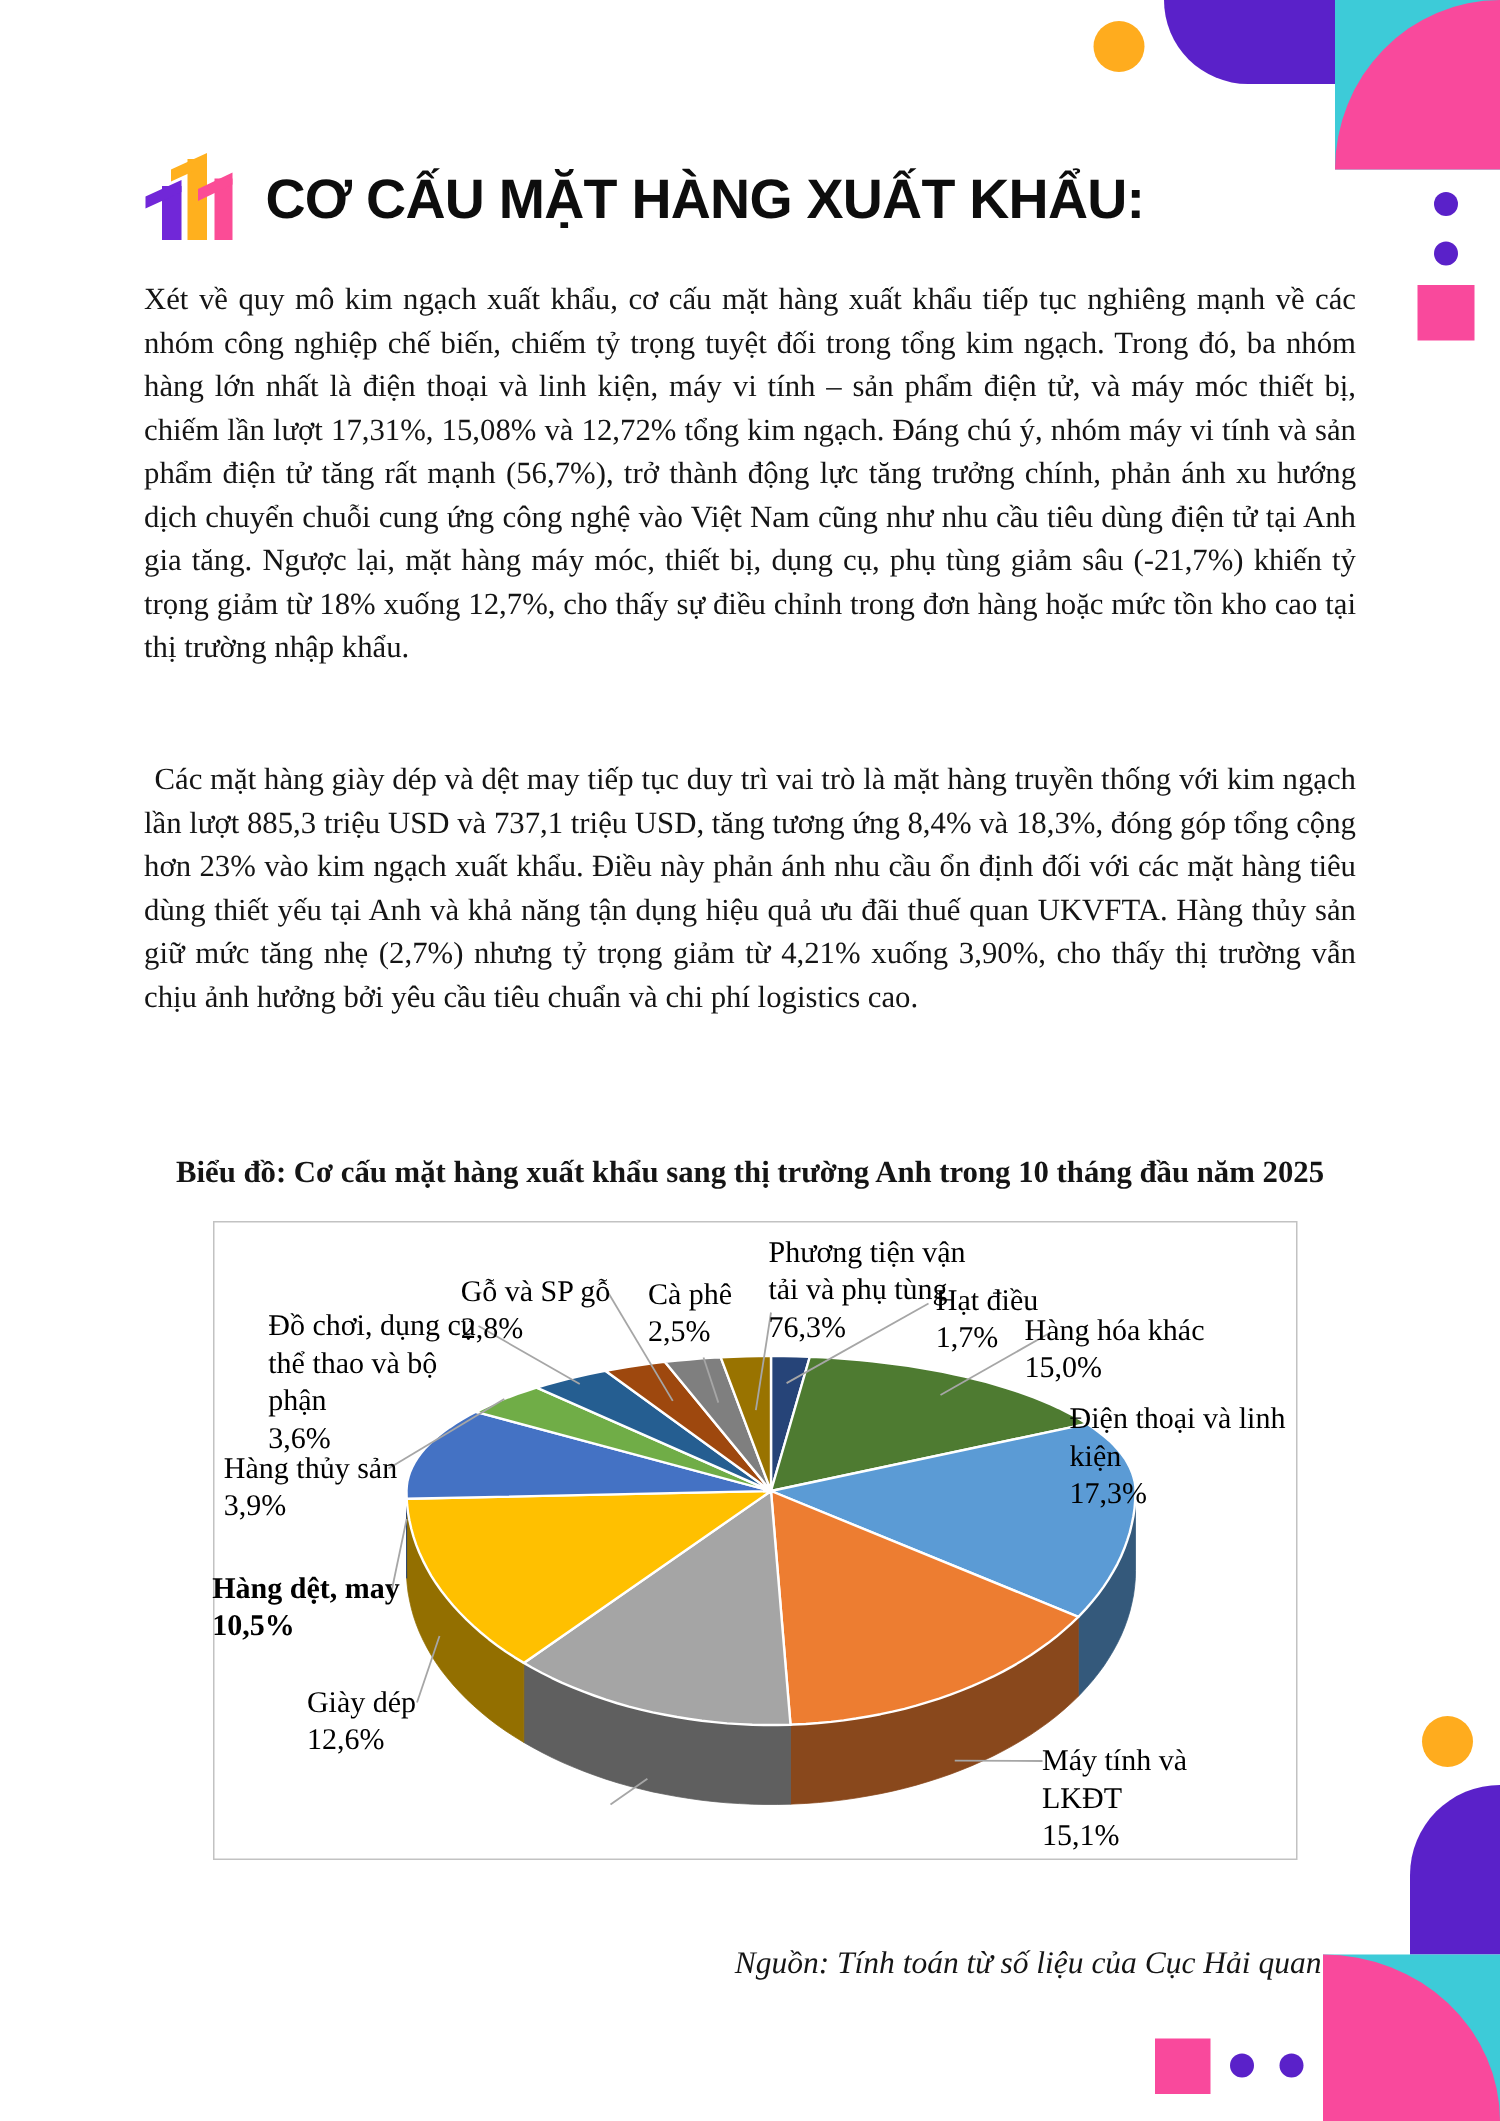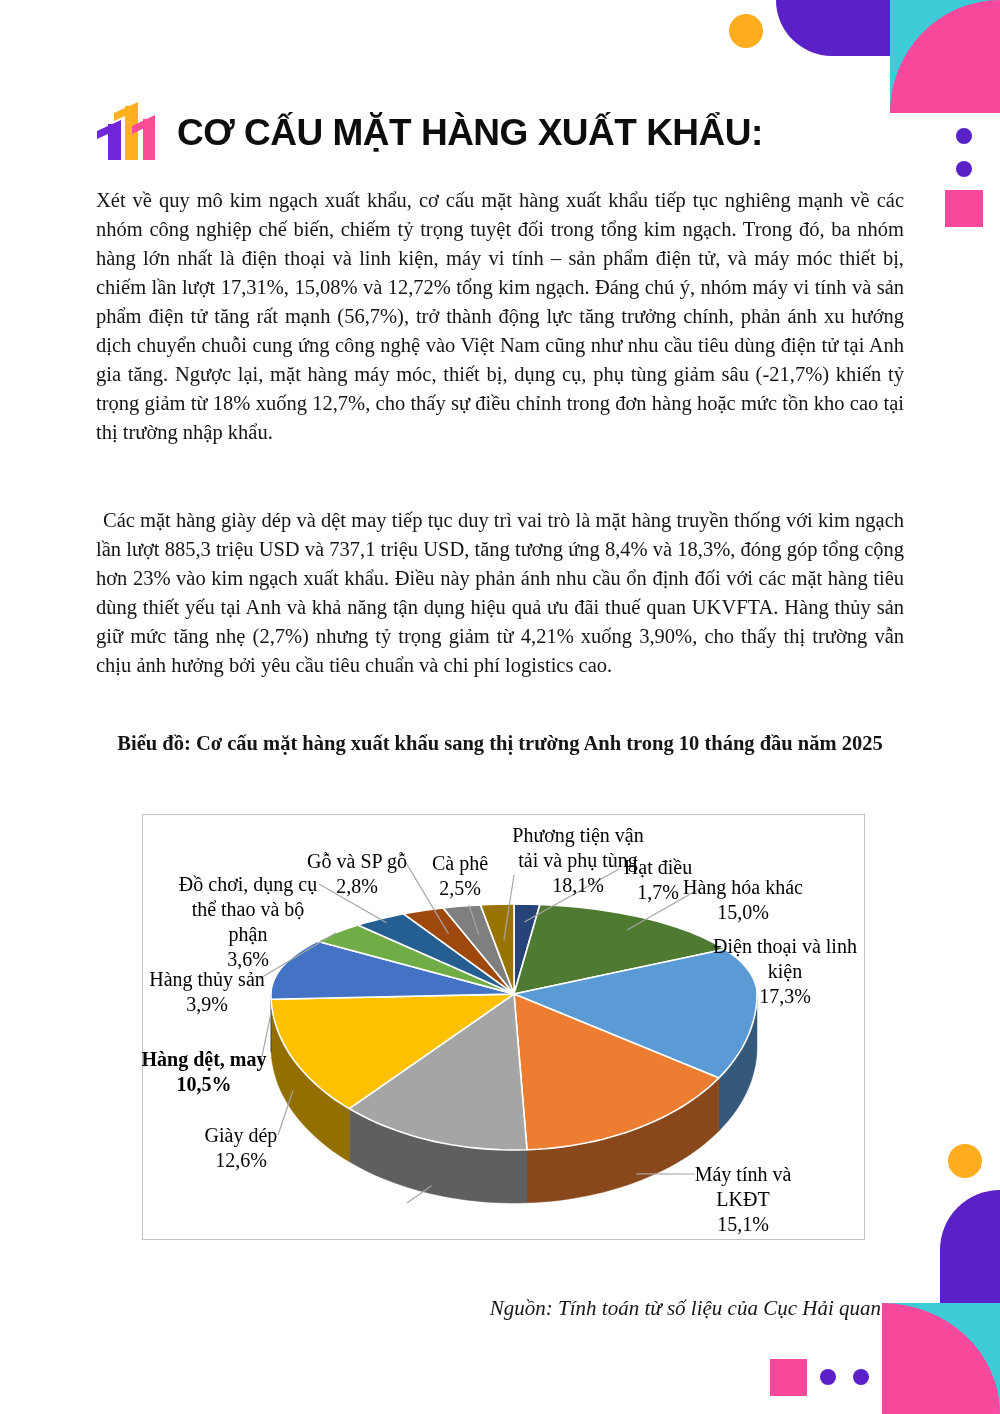--- a/index.html
+++ b/index.html
@@ -17,26 +17,26 @@
   .d-purple-br{left:940px;top:1190px;width:60px;height:113px;background:var(--purple);border-top-left-radius:60px;}
   .d-cyan-br{left:882px;top:1303px;width:118px;height:111px;background:var(--cyan);}
   .d-pink-br{left:882px;top:1303px;width:118px;height:111px;background:var(--pink);border-top-right-radius:100% 100%;}
   .d-pinksq-br{left:770px;top:1359px;width:37px;height:37px;background:var(--pink);}
   
   .title{left:177px;top:112px;font-family:"Liberation Sans",sans-serif;font-weight:900;
          font-size:37px;letter-spacing:-0.5px;color:#0d0d0d;white-space:nowrap;}
   
   .para{left:96px;width:808px;font-size:20.5px;line-height:29px;text-align:justify;}
   .para2{text-indent:7px;}
-  .caption{left:0;top:732px;width:1000px;text-align:center;font-weight:bold;font-size:20.5px;}
+  .caption{left:0;top:771px;width:1000px;text-align:center;font-weight:bold;font-size:20.5px;}
   
   .chart-box{left:142px;top:814px;width:721px;height:424px;background:#fff;
              border:1.5px solid #c2c2c2;box-sizing:content-box;}
   .chart-box svg{position:absolute;left:0;top:0;}
-  .pie-label{position:absolute;transform:translateX(-50%);text-align:center;
+  .pie-label{position:absolute;transform:translateX(-50%);text-align:left;
              font-size:20px;line-height:25px;white-space:nowrap;color:#000;}
   .source{left:0;top:1252px;width:881px;text-align:right;font-style:italic;font-size:21px;margin-top:44px;}
 </style>
 </head>
 <body>
 
 <div class="page" style="--purple: #5A21C9; --pink: #F9499C; --cyan: #3DCBD8; --yellow: #FFAC1E;">
 
   <div class="abs d-circle-tr"></div>
   <div class="abs d-purple-tr"></div>
@@ -138,21 +138,21 @@
         <div>Gỗ và SP gỗ</div>
         <div>2,8%</div>
       </div>
       <div class="pie-label" style="left: 317px; top: 36px;">
         <div>Cà phê</div>
         <div>2,5%</div>
       </div>
       <div class="pie-label" style="left: 435px; top: 8px;">
         <div>Phương tiện vận</div>
         <div>tải và phụ tùng</div>
-        <div>18,1%</div>
+        <div>76,3%</div>
       </div>
     </div>
 
   <div class="abs source">Nguồn: Tính toán từ số liệu của Cục Hải quan</div>
 
   <div class="abs d-circle-br"></div>
   <div class="abs d-purple-br"></div>
   <div class="abs d-cyan-br"></div>
   <div class="abs d-pink-br"></div>
   <div class="abs d-pinksq-br"></div>

